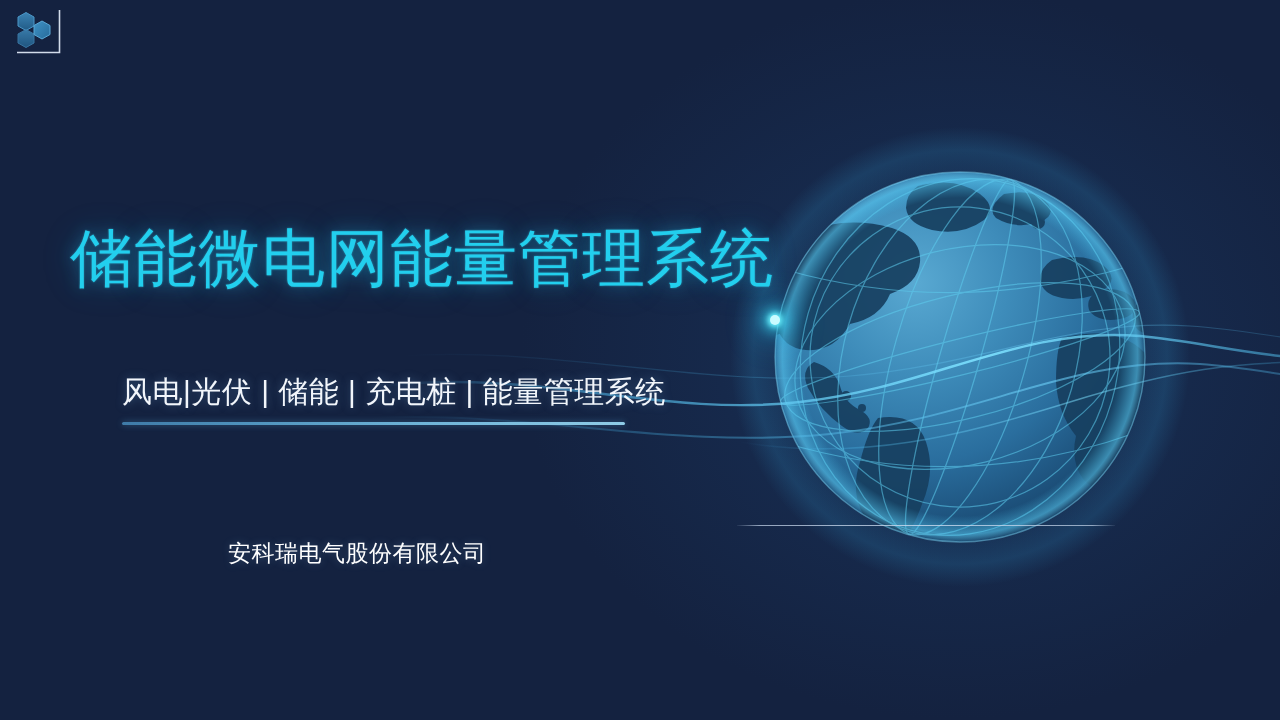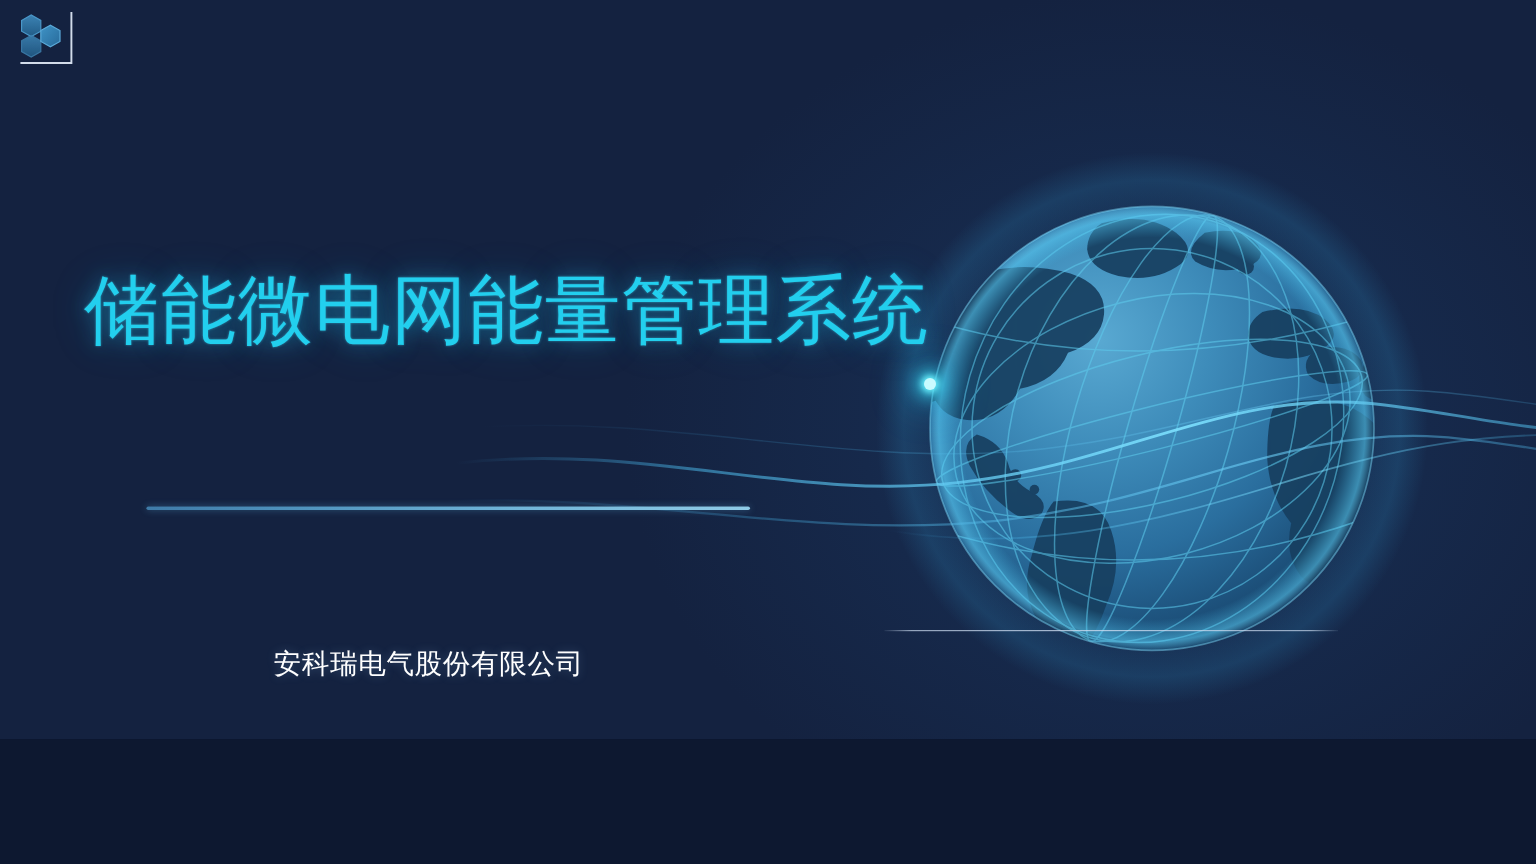--- a/index.html
+++ b/index.html
@@ -8,21 +8,21 @@
     padding: 0;
     background: #0d1830;
   }
   body {
     font-family: "Liberation Sans", "DejaVu Sans", sans-serif;
   }
 
   .slide {
     position: relative;
     width: 1280px;
-    height: 616px;
+    height: 720px;
     overflow: hidden;
     background: #142240;
     background-image:
       radial-gradient(ellipse 620px 520px at 955px 355px, #1b3a62 0%, #16294b 38%, #142240 70%),
       linear-gradient(160deg, #16254374 0%, #101d3800 55%);
   }
 
   
   .logo-mark {
     position: absolute;
@@ -264,18 +264,19 @@
         <path d="M140 292 C 260 312, 360 286, 470 252 C 560 224, 640 206, 760 214" stroke="url(#waveA)" stroke-width="1.5" opacity=".55"></path>
       </g>
     </svg>
   </div>
 
   <div class="glow-dot"></div>
   <div class="globe-baseline"></div>
 
   <div class="title">储能微电网能量管理系统</div>
 
+  <div class="subtitle">风电|光伏 | 储能 | 充电桩 | 能量管理系统</div>
 
   <div class="subtitle-rule"></div>
 
   <div class="company">安科瑞电气股份有限公司</div>
 
 </div>
 
 </body></html>

